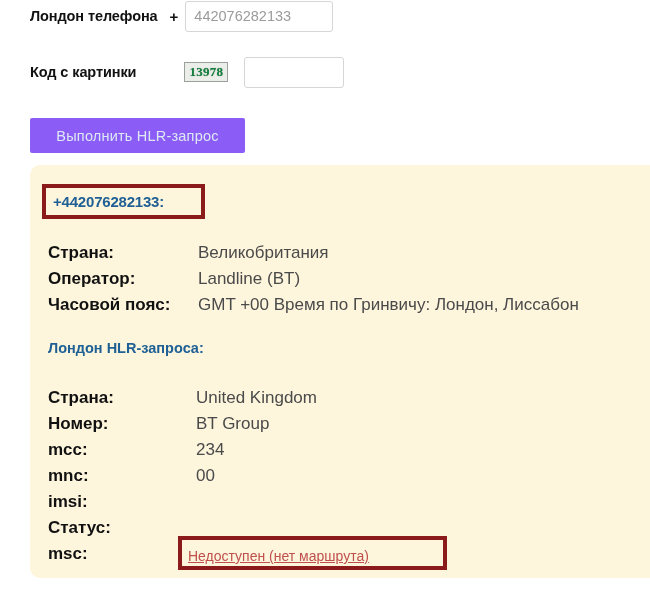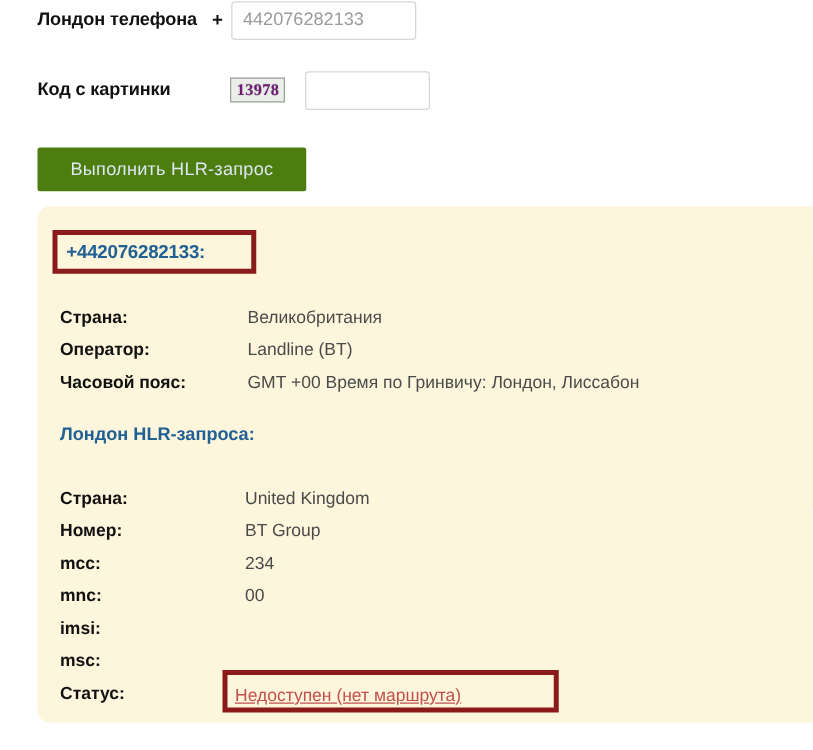--- a/index.html
+++ b/index.html
@@ -62,32 +62,32 @@
     margin-left: 48px;
     border: 1px solid #9aa09a;
     background: #eceee9;
     display: flex;
     align-items: center;
     justify-content: center;
     font-family: "Liberation Serif", serif;
     font-size: 13px;
     font-weight: bold;
     letter-spacing: 0.3px;
-    color: #701a75;
+    color: #15803d;
     text-shadow: 0 0 1px rgba(40,80,60,.5);
   }
 
   
   #submit-button {
     position: absolute;
     left: 30px;
     top: 118px;
     width: 215px;
     height: 35px;
-    background: #4d7c0f;
+    background: #8b5cf6;
     border: none;
     border-radius: 2px;
     color: #dde8f3;
     font-family: "Liberation Sans", sans-serif;
     font-size: 14.5px;
     letter-spacing: 0.2px;
     cursor: pointer;
     display: flex;
     align-items: center;
     justify-content: center;
@@ -127,21 +127,21 @@
     position: absolute;
     left: 18px;
     border-collapse: collapse;
   }
   #basic-info { top: 75px; }
   #hlr-info  { top: 220px; }
 
   .info-table td {
     padding: 0;
     vertical-align: top;
-    font-size: 14px;
+    font-size: 17px;
     line-height: 26px;
     white-space: nowrap;
   }
   .info-table td.lbl {
     font-weight: bold;
     color: #111111;
     padding-right: 10px;
   }
   #basic-info td.lbl { width: 140px; }
   #hlr-info  td.lbl { width: 138px; }
@@ -236,25 +236,25 @@
         </tr>
         <tr>
           <td class="lbl">mnc:</td>
           <td class="val">00</td>
         </tr>
         <tr>
           <td class="lbl">imsi:</td>
           <td class="val"></td>
         </tr>
         <tr>
+          <td class="lbl">Статус:</td>
+          <td class="val"></td>
+        </tr>
+        <tr>
           <td class="lbl">msc:</td>
-          <td class="val"></td>
-        </tr>
-        <tr>
-          <td class="lbl">Статус:</td>
           <td class="val"></td>
         </tr>
       </tbody>
   </table>
 
   <div id="status-box"></div>
   <div id="status-value">Недоступен (нет маршрута)</div>
 </div>
 
 </body></html>

